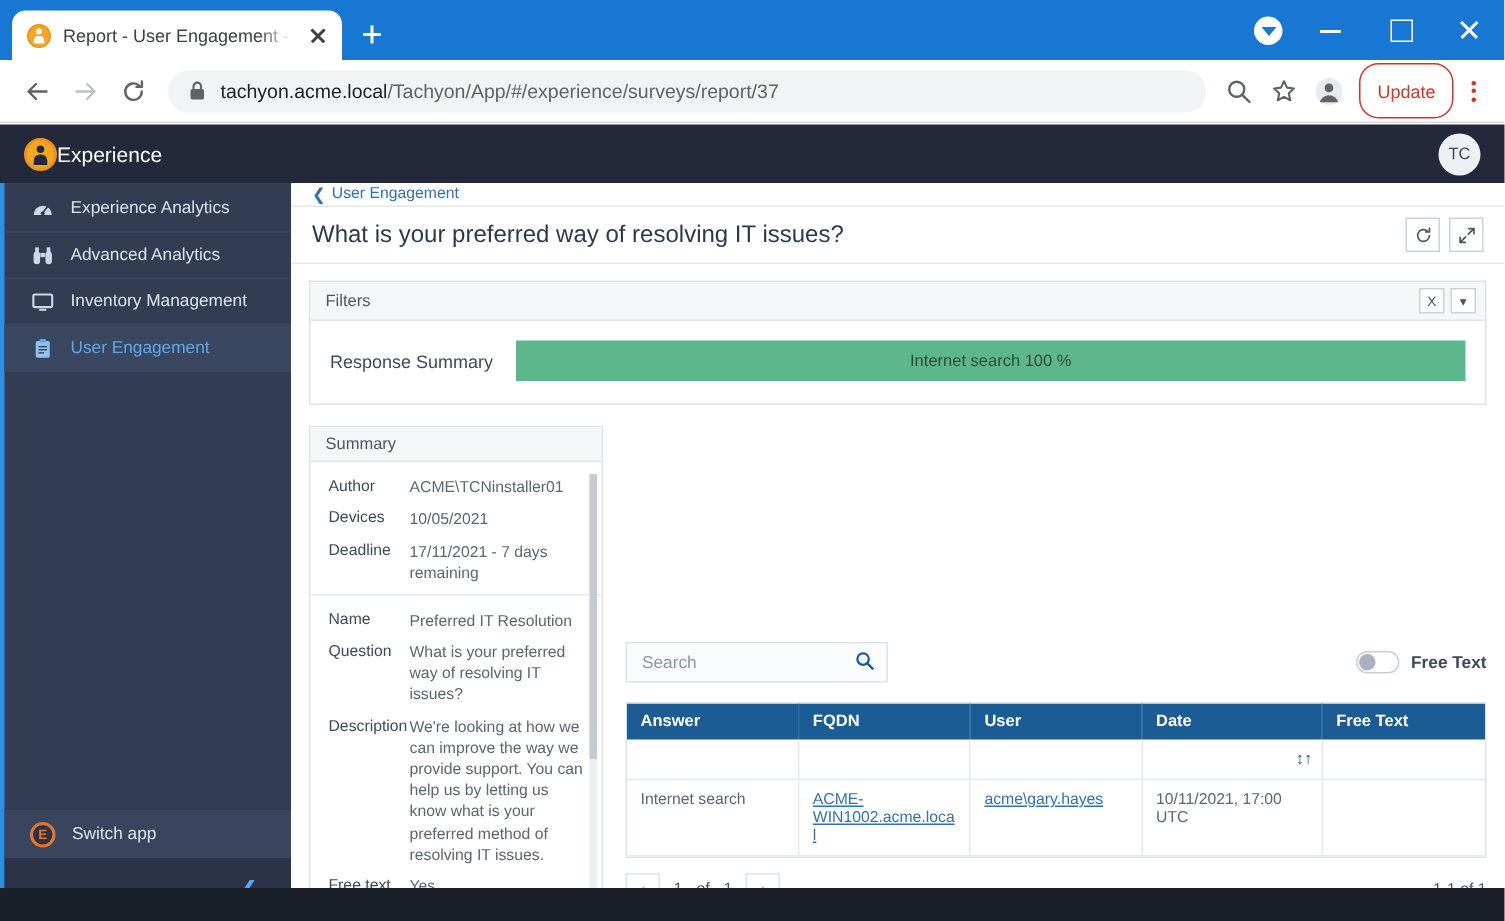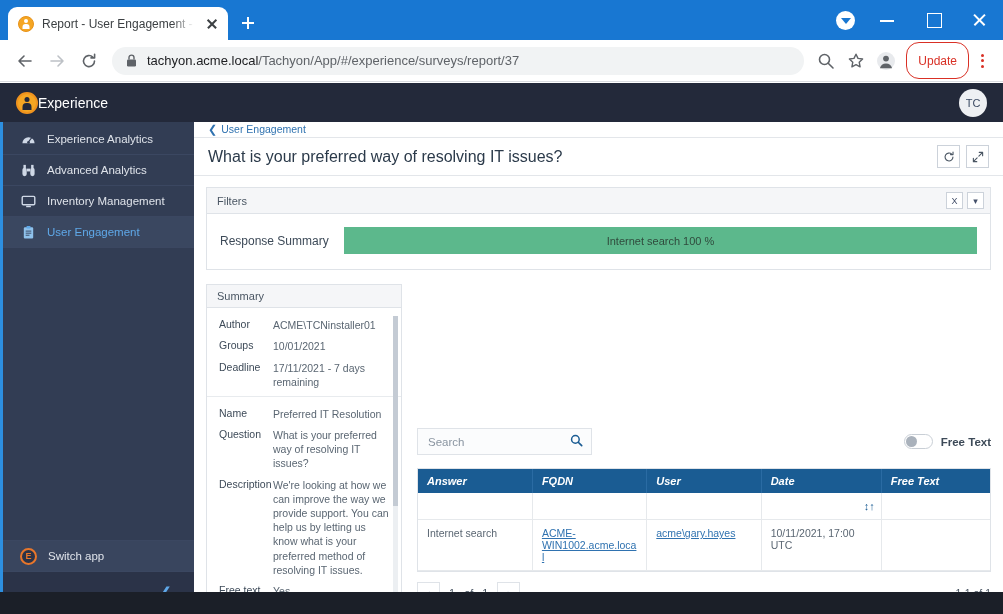--- a/index.html
+++ b/index.html
@@ -291,21 +291,21 @@
   .toggle::before {
     content: ""; position: absolute; left: 1px; top: 1px;
     width: 11px; height: 11px; border-radius: 50%; background: #aab2bc;
   }
   .free-text-label { font-size: 11.5px; color: #3d4a58; font-weight: bold; }
 
   .table-wrap { border: 1px solid #dfe3e8; flex: 1; overflow: hidden; }
   table { width: 100%; border-collapse: collapse; table-layout: fixed; }
   thead th {
     background: #1a5c93; color: #fff; font-size: 11px; text-align: left;
-    padding: 6px 9px; font-weight: bold; border-right: 1px solid #2a6ba3; font-style: italic;
+    padding: 6px 9px; font-weight: bold; border-right: 1px solid #2a6ba3;
   }
   thead th:last-child { border-right: none; }
   .filter-row td {
     height: 22px; border-right: 1px solid #e6e9ec;
     border-bottom: 1px solid #e6e9ec; text-align: right;
     padding-right: 6px; color: #1a5c93; font-size: 11px;
   }
   .filter-row td:last-child { border-right: none; }
   tbody td {
     font-size: 10.5px; color: #5a6672; padding: 7px 9px;
@@ -508,22 +508,22 @@
     <div class="lower">
 
       <div class="summary-panel">
         <div class="summary-head">Summary</div>
         <div class="summary-scroll">
           <div class="sum-row">
             <div class="sum-key">Author</div>
             <div class="sum-val">ACME\TCNinstaller01</div>
           </div>
           <div class="sum-row">
-            <div class="sum-key">Groups</div>
-            <div class="sum-val">10/01/2021</div>
+            <div class="sum-key">Devices</div>
+            <div class="sum-val">10/05/2021</div>
           </div>
           <div class="sum-row">
             <div class="sum-key">Deadline</div>
             <div class="sum-val">17/11/2021 - 7 days remaining</div>
           </div>
 
           <div class="sum-div"></div>
 
           <div class="sum-row">
             <div class="sum-key">Name</div>

